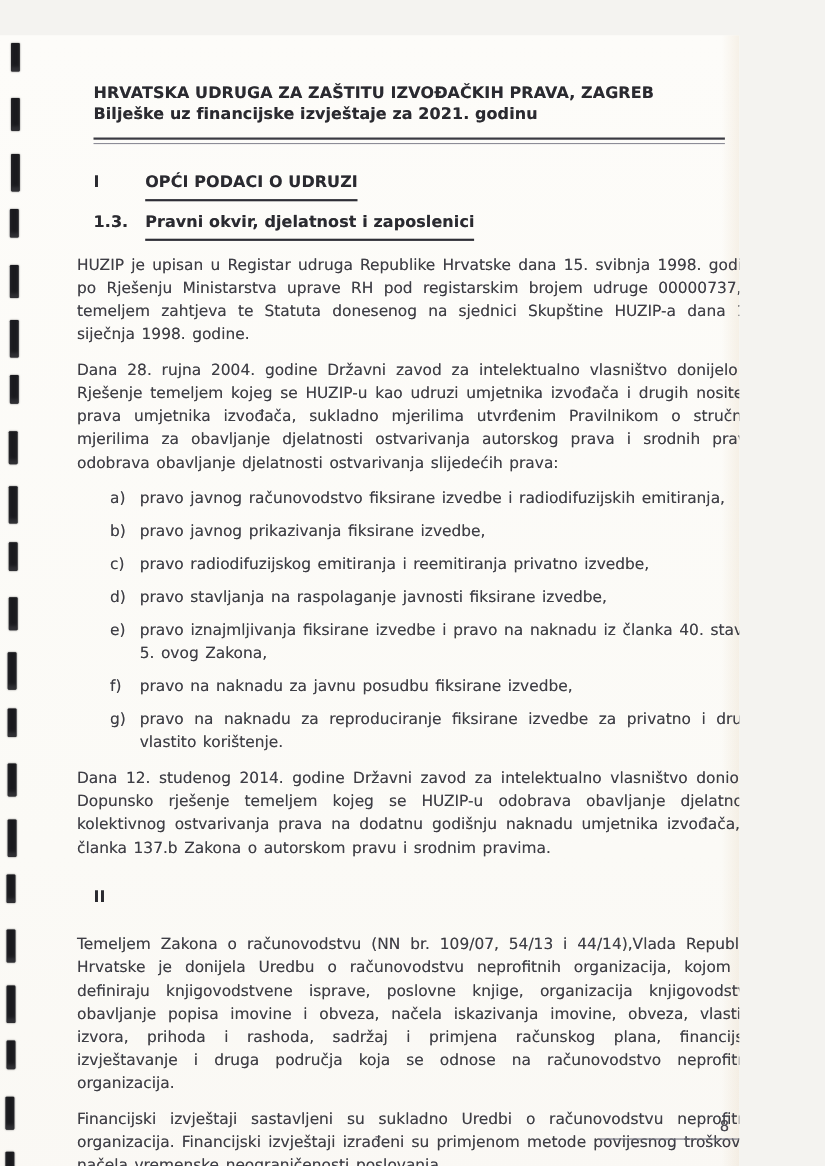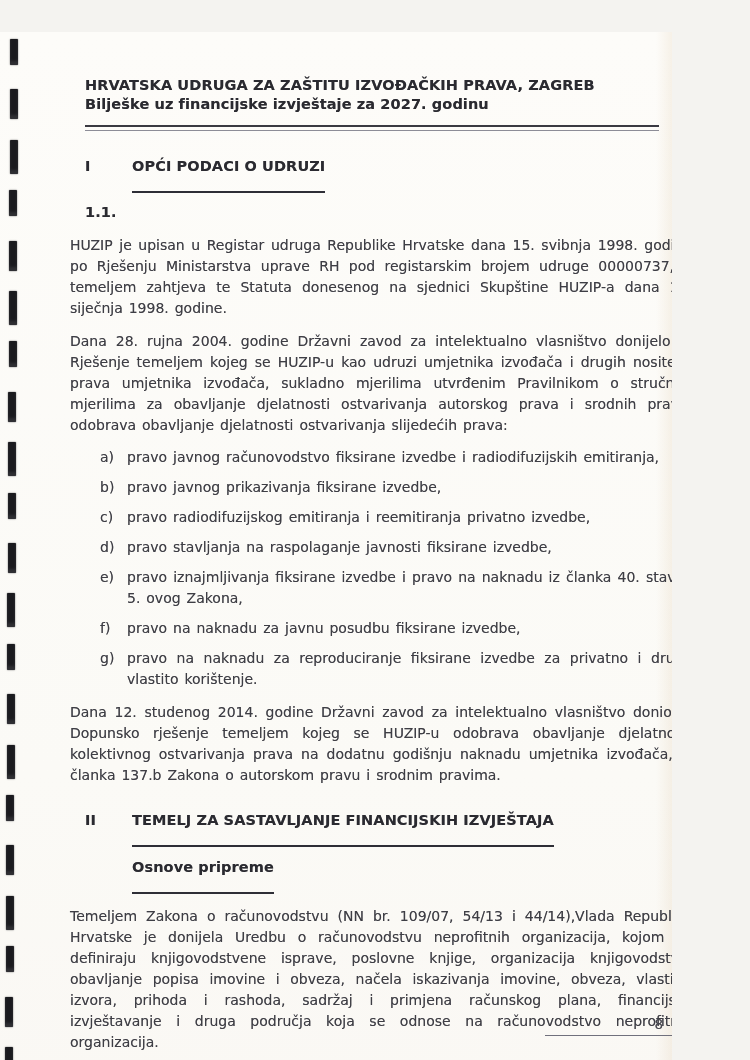--- a/index.html
+++ b/index.html
@@ -82,21 +82,21 @@
     color: #2a2a30;
     letter-spacing: 0.1px;
   }
   .h-row .h-num {
     margin-left: 15px;
     width: 47px;
     flex: 0 0 47px;
   }
   .h-row .h-title {
     border-bottom: 2px solid #2e2e36;
-    padding-bottom: 14px;
+    padding-bottom: 4px;
   }
   .h-main { margin-top: 25px; }
   .h-sub  { margin-top: 9px;  }
   .h-sub2 { margin-top: 10px; }
 
   p.para {
     margin: 12px 0 0 0;
     text-align: justify;
     word-spacing: 1.5px;
   }
@@ -158,31 +158,32 @@
       <div class="mark" style="top: 914.2px; left: 5.5px; height: 26px;"></div>
       <div class="mark" style="top: 964.6px; left: 5.25px; height: 30px;"></div>
       <div class="mark" style="top: 1015px; left: 5px; height: 34px;"></div>
     </div>
   <div class="edge-tint"></div>
 
   <div class="content">
 
     <header>
       <div class="org-name">HRVATSKA UDRUGA ZA ZAŠTITU IZVOĐAČKIH PRAVA, ZAGREB</div>
-      <div class="doc-title">Bilješke uz financijske izvještaje za 2027. godinu</div>
+      <div class="doc-title">Bilješke uz financijske izvještaje za 2021. godinu</div>
       <div class="double-rule"></div>
     </header>
 
     <section>
       <div class="h-row h-main">
         <span class="h-num">I</span>
         <span class="h-title">OPĆI PODACI O UDRUZI</span>
       </div>
       <div class="h-row h-sub">
-        <span class="h-num">1.1.</span>
+        <span class="h-num">1.3.</span>
+        <span class="h-title">Pravni okvir, djelatnost i zaposlenici</span>
       </div>
 
       <p class="para">HUZIP je upisan u Registar udruga Republike Hrvatske dana 15. svibnja 1998. godine po Rješenju Ministarstva uprave RH pod registarskim brojem udruge 00000737, a temeljem zahtjeva te Statuta donesenog na sjednici Skupštine HUZIP-a dana 11. siječnja 1998. godine.</p>
       <p class="para">Dana 28. rujna 2004. godine Državni zavod za intelektualno vlasništvo donijelo je Rješenje temeljem kojeg se HUZIP-u kao udruzi umjetnika izvođača i drugih nositelja prava umjetnika izvođača, sukladno mjerilima utvrđenim Pravilnikom o stručnim mjerilima za obavljanje djelatnosti ostvarivanja autorskog prava i srodnih prava, odobrava obavljanje djelatnosti ostvarivanja slijedećih prava:</p>
 
       <div class="rights-list">
         <div class="li-row">
           <span class="li-marker">a)</span>
           <span class="li-text">pravo javnog računovodstvo fiksirane izvedbe i radiodifuzijskih emitiranja,</span>
         </div>
@@ -211,25 +212,23 @@
           <span class="li-text">pravo na naknadu za reproduciranje fiksirane izvedbe za privatno i drugo vlastito korištenje.</span>
         </div>
       </div>
 
       <p class="para">Dana 12. studenog 2014. godine Državni zavod za intelektualno vlasništvo donio je Dopunsko rješenje temeljem kojeg se HUZIP-u odobrava obavljanje djelatnosti kolektivnog ostvarivanja prava na dodatnu godišnju naknadu umjetnika izvođača, iz članka 137.b Zakona o autorskom pravu i srodnim pravima.</p>
     </section>
 
     <section class="section-2">
       <div class="h-row">
         <span class="h-num">II</span>
-        <span class="h-title">TEMELJ ZA SASTAVLJANJE FINANCIJSKIH IZVJEŠTAJA</span>
       </div>
       <div class="h-row h-sub2">
         <span class="h-num"></span>
-        <span class="h-title">Osnove pripreme</span>
       </div>
 
       <p class="para">Temeljem Zakona o računovodstvu (NN br. 109/07, 54/13 i 44/14),Vlada Republike Hrvatske je donijela Uredbu o računovodstvu neprofitnih organizacija, kojom se definiraju knjigovodstvene isprave, poslovne knjige, organizacija knjigovodstva, obavljanje popisa imovine i obveza, načela iskazivanja imovine, obveza, vlastitih izvora, prihoda i rashoda, sadržaj i primjena računskog plana, financijsko izvještavanje i druga područja koja se odnose na računovodstvo neprofitnih organizacija.</p>
       <p class="para">Financijski izvještaji sastavljeni su sukladno Uredbi o računovodstvu neprofitnih organizacija. Financijski izvještaji izrađeni su primjenom metode povijesnog troškova i načela vremenske neograničenosti poslovanja.</p>
     </section>
 
   </div>
 
   <div class="page-footer">
     <span>8</span>

